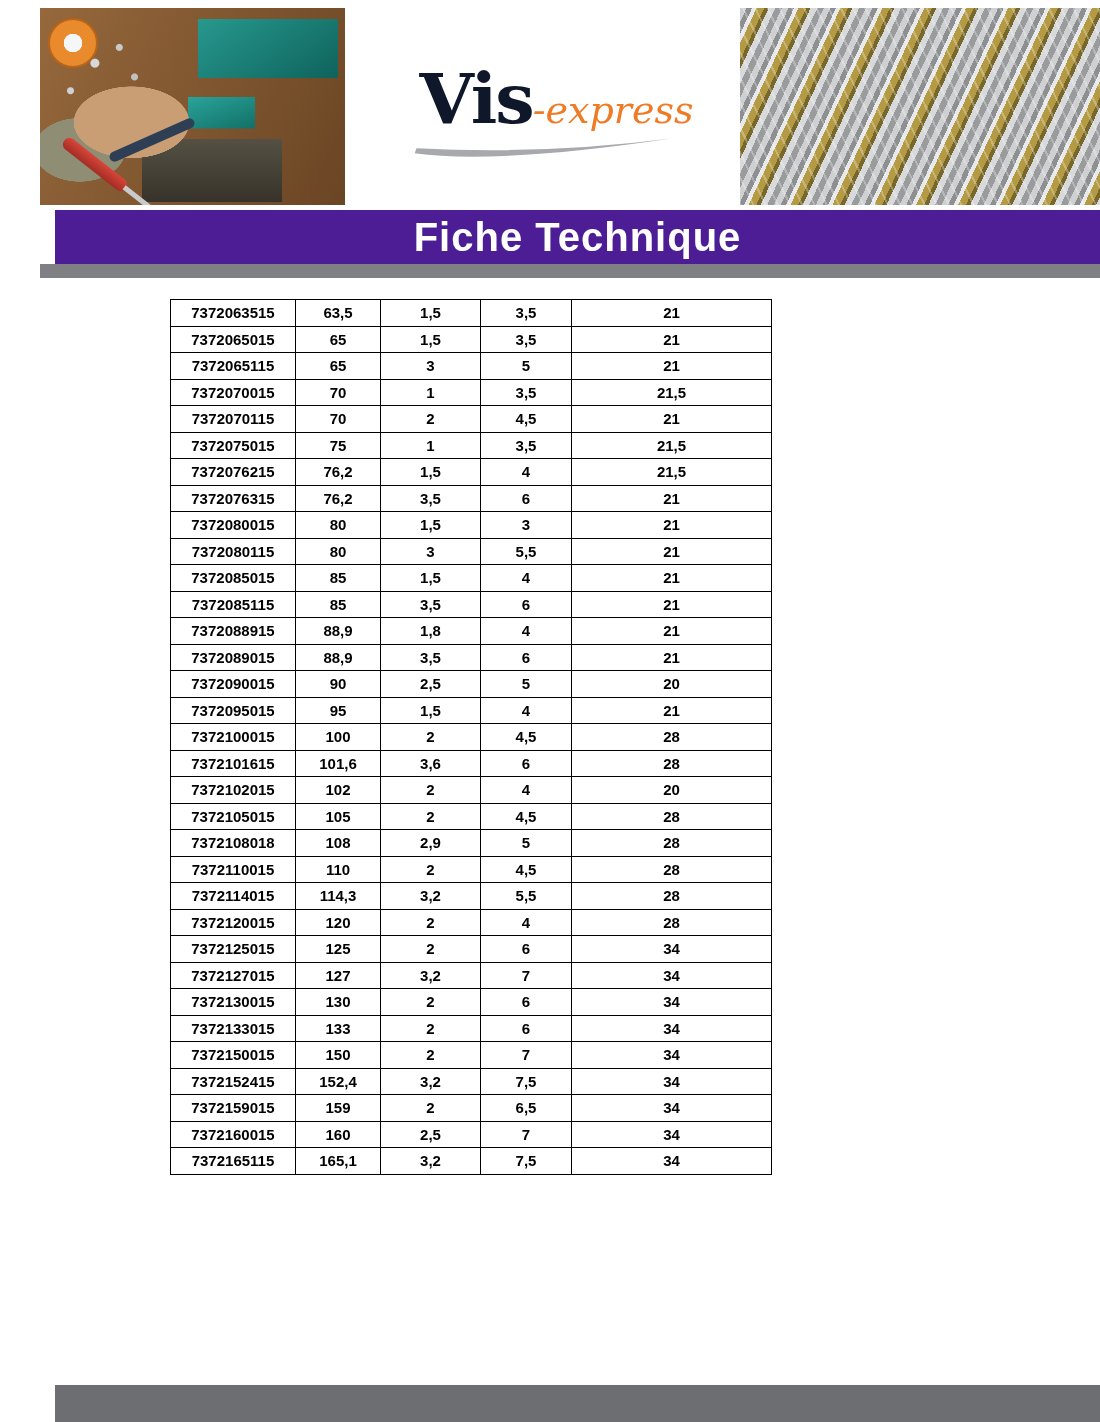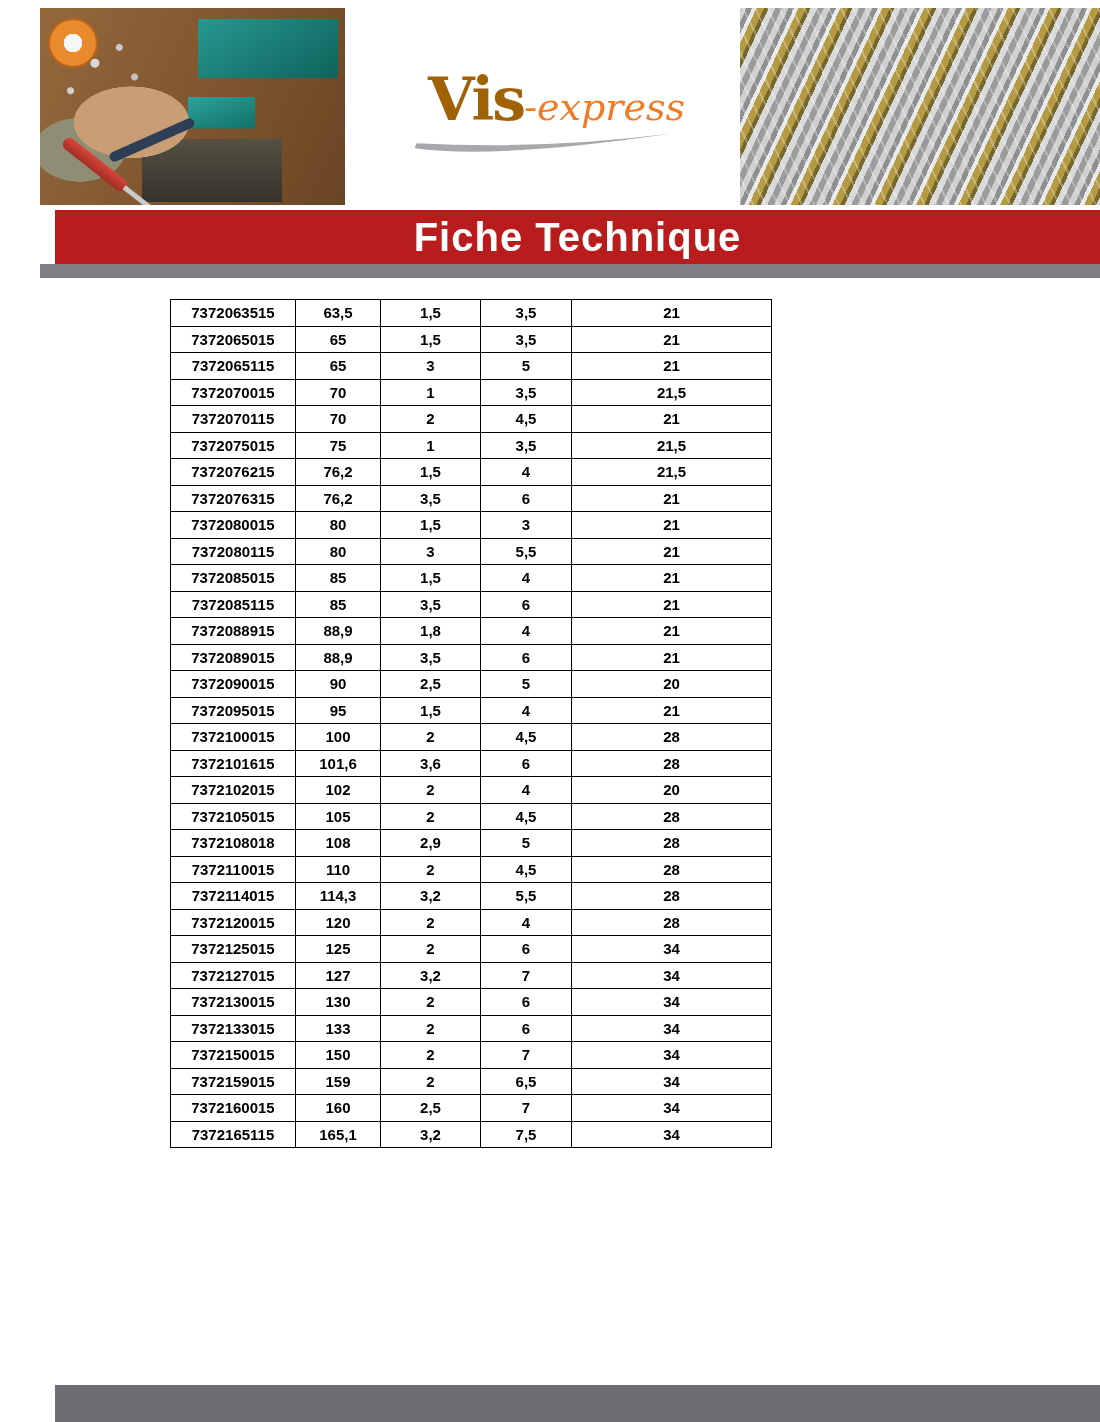--- a/index.html
+++ b/index.html
@@ -62,32 +62,32 @@
   }
 
   
   .logo-area {
     position:absolute; left:345px; top:30px; width:395px; height:165px;
     display:flex; flex-direction:column; align-items:center; justify-content:center;
   }
   .logo-text { white-space:nowrap; line-height:1; }
   .logo-vis {
     font-family:"DejaVu Serif", serif;
-    font-weight:bold; font-size:60px; color:#a16207; letter-spacing:-2px;margin-left:28px;
+    font-weight:bold; font-size:70px; color:#0f172a; letter-spacing:-2px;margin-left:28px;
   }
   .logo-express {
     font-family:"DejaVu Serif", serif;
     font-style:italic; font-weight:normal; font-size:38px; color:#ee7c26;
   }
   .swoosh { width:280px; height:26px; margin-top:2px; }
 
   
   .banner {
     position:absolute; left:55px; right:0; top:210px; height:54px;
-    background:#b91c1c;
+    background:#4c1d95;
     display:flex; align-items:center; justify-content:center;
   }
   .banner-title {
     color:#ffffff; font-size:40px; font-weight:bold; letter-spacing:1px;
   }
   .bar-under {
     position:absolute; left:40px; right:0; top:264px; height:14px;
     background:#7e8083;
   }
   .footer-bar {
@@ -344,20 +344,27 @@
         <td>34</td>
       </tr>
       <tr>
         <td>7372150015</td>
         <td>150</td>
         <td>2</td>
         <td>7</td>
         <td>34</td>
       </tr>
       <tr>
+        <td>7372152415</td>
+        <td>152,4</td>
+        <td>3,2</td>
+        <td>7,5</td>
+        <td>34</td>
+      </tr>
+      <tr>
         <td>7372159015</td>
         <td>159</td>
         <td>2</td>
         <td>6,5</td>
         <td>34</td>
       </tr>
       <tr>
         <td>7372160015</td>
         <td>160</td>
         <td>2,5</td>

